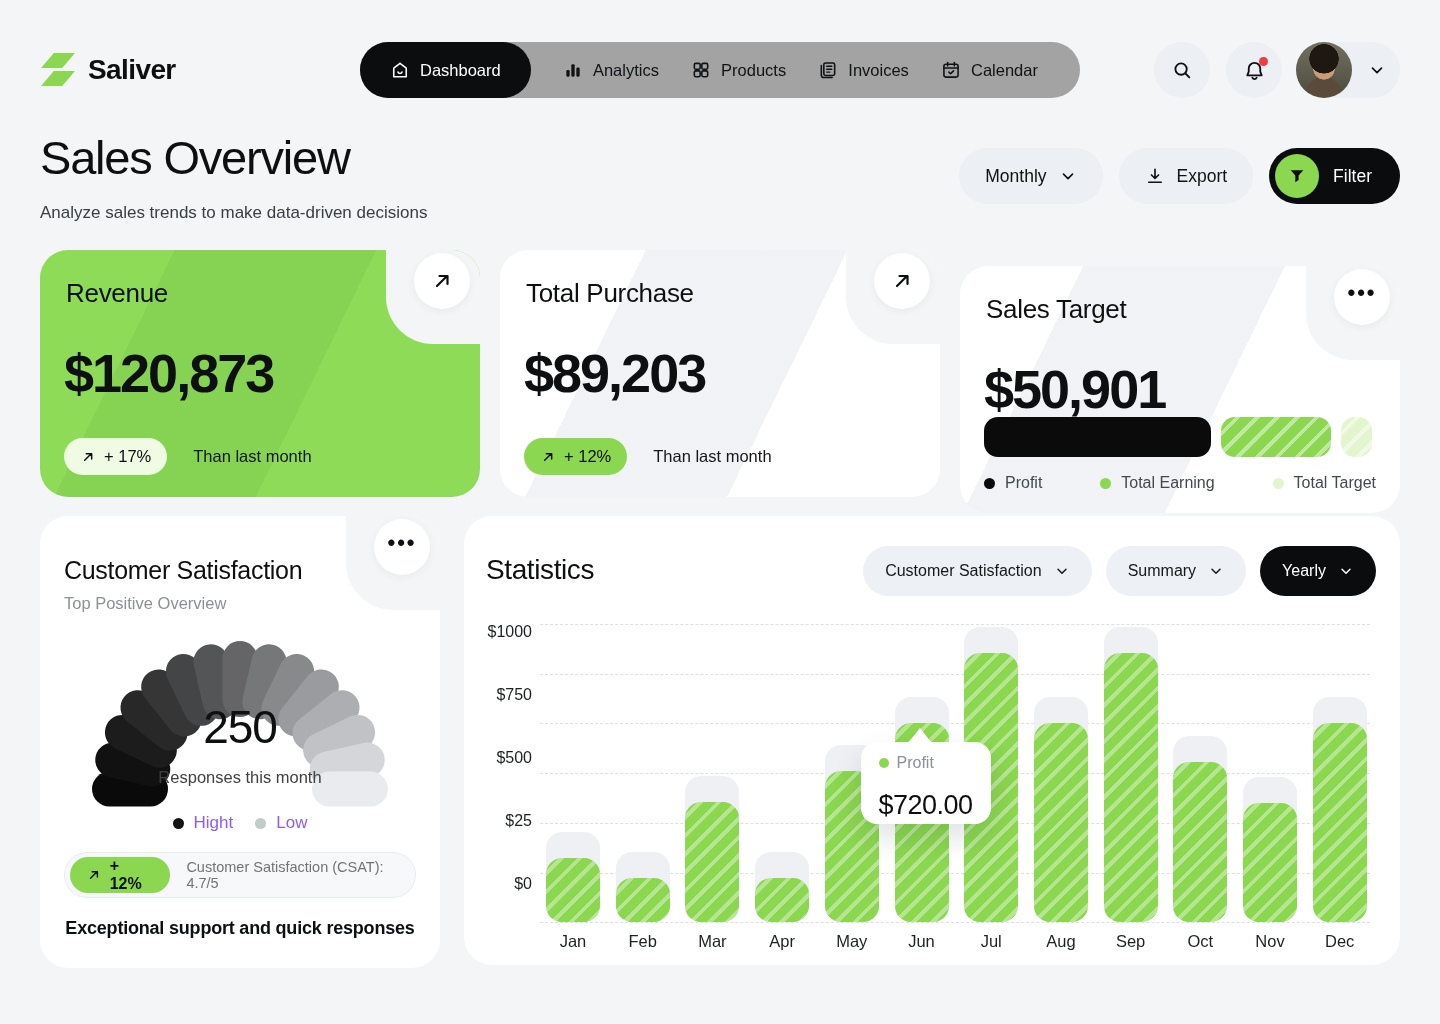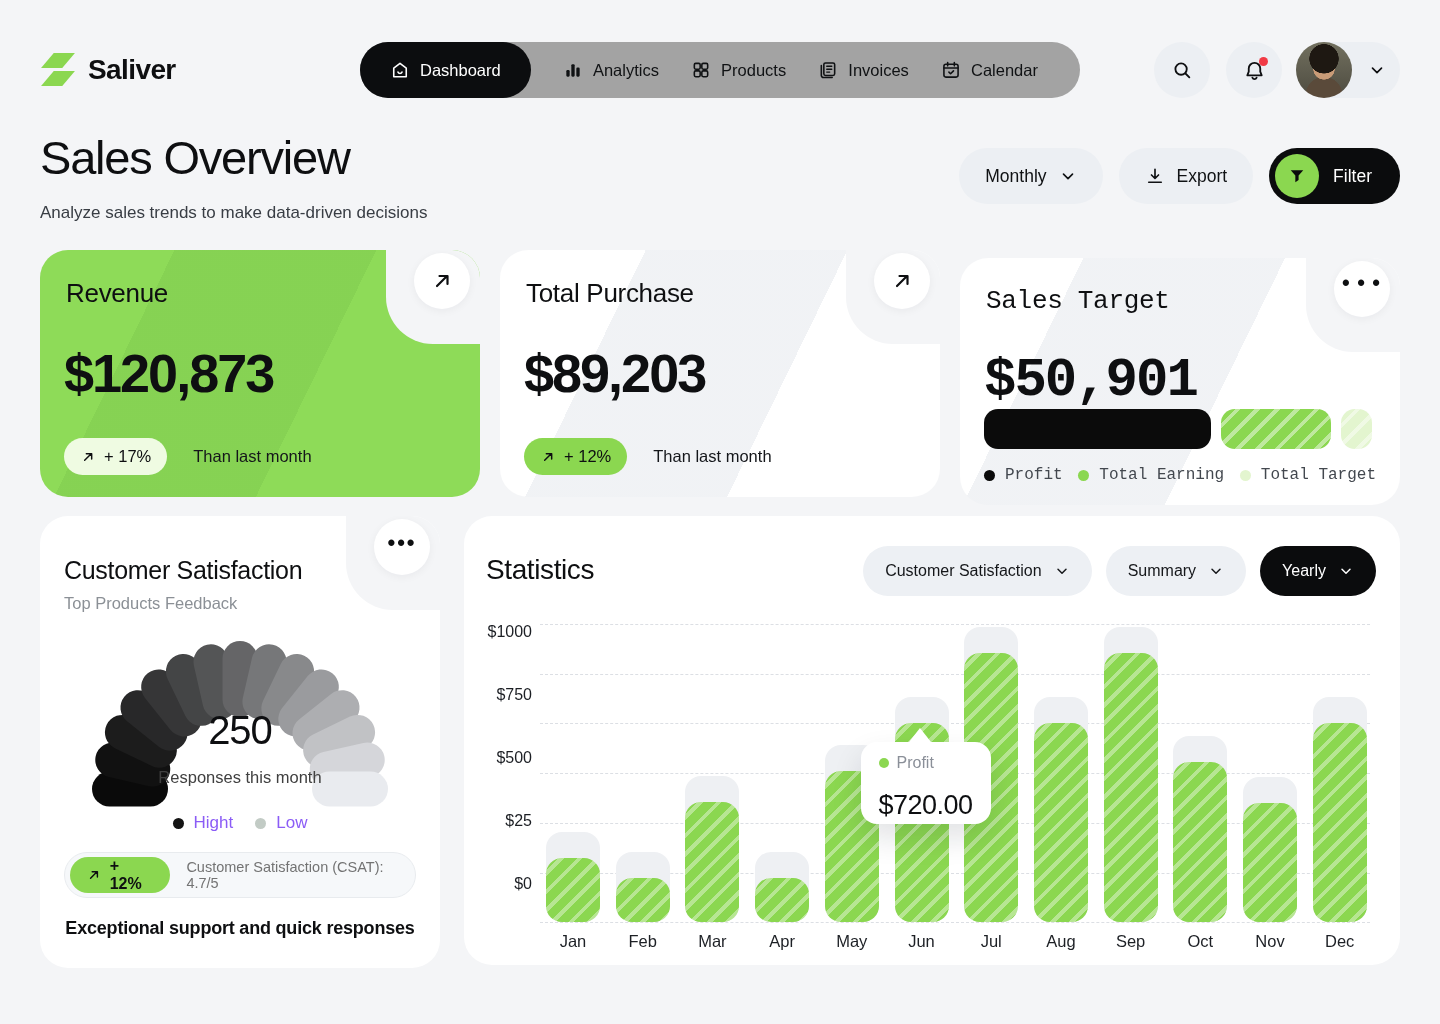--- a/index.html
+++ b/index.html
@@ -46,22 +46,22 @@
   .pill.dark { background:#0b0c0d; color:#fff; padding:0 28px 0 6px; gap:14px; }
   .filter-circle { width:44px; height:44px; border-radius:50%; background:#8bd750;
                    display:flex; align-items:center; justify-content:center; }
 
   
   .card { position:absolute; border-radius:28px; background:#fff; overflow:hidden; }
   #card-revenue { left:40px; top:250px; width:440px; height:247px; background:#8edb58;
     background-image:linear-gradient(116deg, rgba(0,40,0,0) 24%, rgba(0,60,0,0.055) 24% 60%, rgba(0,40,0,0) 60%); }
   #card-purchase { left:500px; top:250px; width:440px; height:247px;
     background-image:linear-gradient(116deg, rgba(190,198,210,0) 26%, rgba(190,198,210,0.22) 26% 62%, rgba(190,198,210,0) 62%); }
-  #card-target { left:960px; top:258px; width:440px; height:247px;
-    background-image:linear-gradient(116deg, rgba(190,198,210,0) 22%, rgba(190,198,210,0.22) 22% 58%, rgba(190,198,210,0) 58%);font-family:Liberation Mono, monospace; }
+  #card-target { left:960px; top:266px; width:440px; height:247px;
+    background-image:linear-gradient(116deg, rgba(190,198,210,0) 22%, rgba(190,198,210,0.22) 22% 58%, rgba(190,198,210,0) 58%); }
 
   .card-title { position:absolute; left:26px; top:28px; font-size:26px; font-weight:500; letter-spacing:-0.3px; }
   .card-amount { position:absolute; left:24px; top:92px; font-size:54px; font-weight:600; letter-spacing:-2px; }
   .badge-row { position:absolute; left:24px; top:188px; display:flex; align-items:center; gap:26px; }
   .badge { height:37px; border-radius:19px; display:inline-flex; align-items:center; gap:8px;
            padding:0 16px; font-size:16.5px; font-weight:500; color:#0e0f11; }
   .badge.lightgreen { background:#effbe2; }
   .badge.green { background:#8bd750; }
   .badge-caption { font-size:16.5px; color:#14161a; }
 
@@ -77,21 +77,21 @@
   .hatch { background-image:repeating-linear-gradient(135deg, rgba(255,255,255,0) 0 10px, rgba(255,255,255,0.45) 10px 14px); }
   .target-legend { position:absolute; left:24px; right:24px; top:208px; display:flex; justify-content:space-between; }
   .legend-item { display:flex; align-items:center; gap:10px; font-size:16px; color:#43484f; }
   .legend-dot { width:11px; height:11px; border-radius:50%; }
 
   
   #card-satisfaction { left:40px; top:516px; width:400px; height:452px; }
   .sat-title { position:absolute; left:24px; top:40px; font-size:25px; font-weight:500; letter-spacing:-0.3px; }
   .sat-subtitle { position:absolute; left:24px; top:78px; font-size:16.5px; color:#8b9096; }
   .gauge { position:absolute; left:0; top:108px; }
-  .gauge-value { position:absolute; left:0; top:192px; width:100%; text-align:center; font-size:40px; font-weight:500; letter-spacing:-1px; }
+  .gauge-value { position:absolute; left:0; top:184px; width:100%; text-align:center; font-size:46px; font-weight:500; letter-spacing:-1px; }
   .gauge-caption { position:absolute; left:0; top:252px; width:100%; text-align:center; font-size:16.5px; color:#404040; }
   .sat-legend { position:absolute; left:0; top:297px; width:100%; display:flex; justify-content:center; gap:22px; }
   .sat-legend .legend-item { font-size:17px; color:#8b5cf6; font-weight:500; }
   .csat-pill { position:absolute; left:24px; right:24px; top:336px; height:46px; border-radius:23px;
                background:#f6f8fa; border:1px solid #e8ebee; display:flex; align-items:center; padding-left:5px; }
   .csat-badge { height:36px; border-radius:18px; background:#8bd750; display:inline-flex; align-items:center;
                 gap:8px; padding:0 16px; font-size:16px; font-weight:600; }
   .csat-text { margin-left:16px; font-size:14.5px; color:#737373; }
   .sat-footnote { position:absolute; left:0; top:402px; width:100%; text-align:center; font-size:18px; font-weight:600; letter-spacing:-0.2px; }
 
@@ -325,21 +325,21 @@
       </span>
     </div>
   <div class="corner"></div>
   <div class="corner-btn">
     <span class="dots">•••</span>
   </div>
 </section>
 
 <section class="card" id="card-satisfaction">
   <h2 class="sat-title">Customer Satisfaction</h2>
-  <div class="sat-subtitle">Top Products Feedback</div>
+  <div class="sat-subtitle">Top Positive Overview</div>
 
   <svg class="gauge" id="gauge-svg" width="400" height="190" viewBox="-200 -165 400 190">
       <rect x="72" y="-17.5" width="76" height="35" rx="17.5" fill="rgb(10,10,10)" transform="rotate(-180)"></rect>
       <rect x="72" y="-17.5" width="76" height="35" rx="17.5" fill="rgb(17,17,17)" transform="rotate(-167.14285714285714)"></rect>
       <rect x="72" y="-17.5" width="76" height="35" rx="17.5" fill="rgb(28,28,28)" transform="rotate(-154.28571428571428)"></rect>
       <rect x="72" y="-17.5" width="76" height="35" rx="17.5" fill="rgb(40,40,41)" transform="rotate(-141.42857142857144)"></rect>
       <rect x="72" y="-17.5" width="76" height="35" rx="17.5" fill="rgb(54,54,55)" transform="rotate(-128.57142857142856)"></rect>
       <rect x="72" y="-17.5" width="76" height="35" rx="17.5" fill="rgb(68,69,70)" transform="rotate(-115.71428571428571)"></rect>
       <rect x="72" y="-17.5" width="76" height="35" rx="17.5" fill="rgb(84,85,86)" transform="rotate(-102.85714285714286)"></rect>
       <rect x="72" y="-17.5" width="76" height="35" rx="17.5" fill="rgb(101,101,103)" transform="rotate(-90)"></rect>

